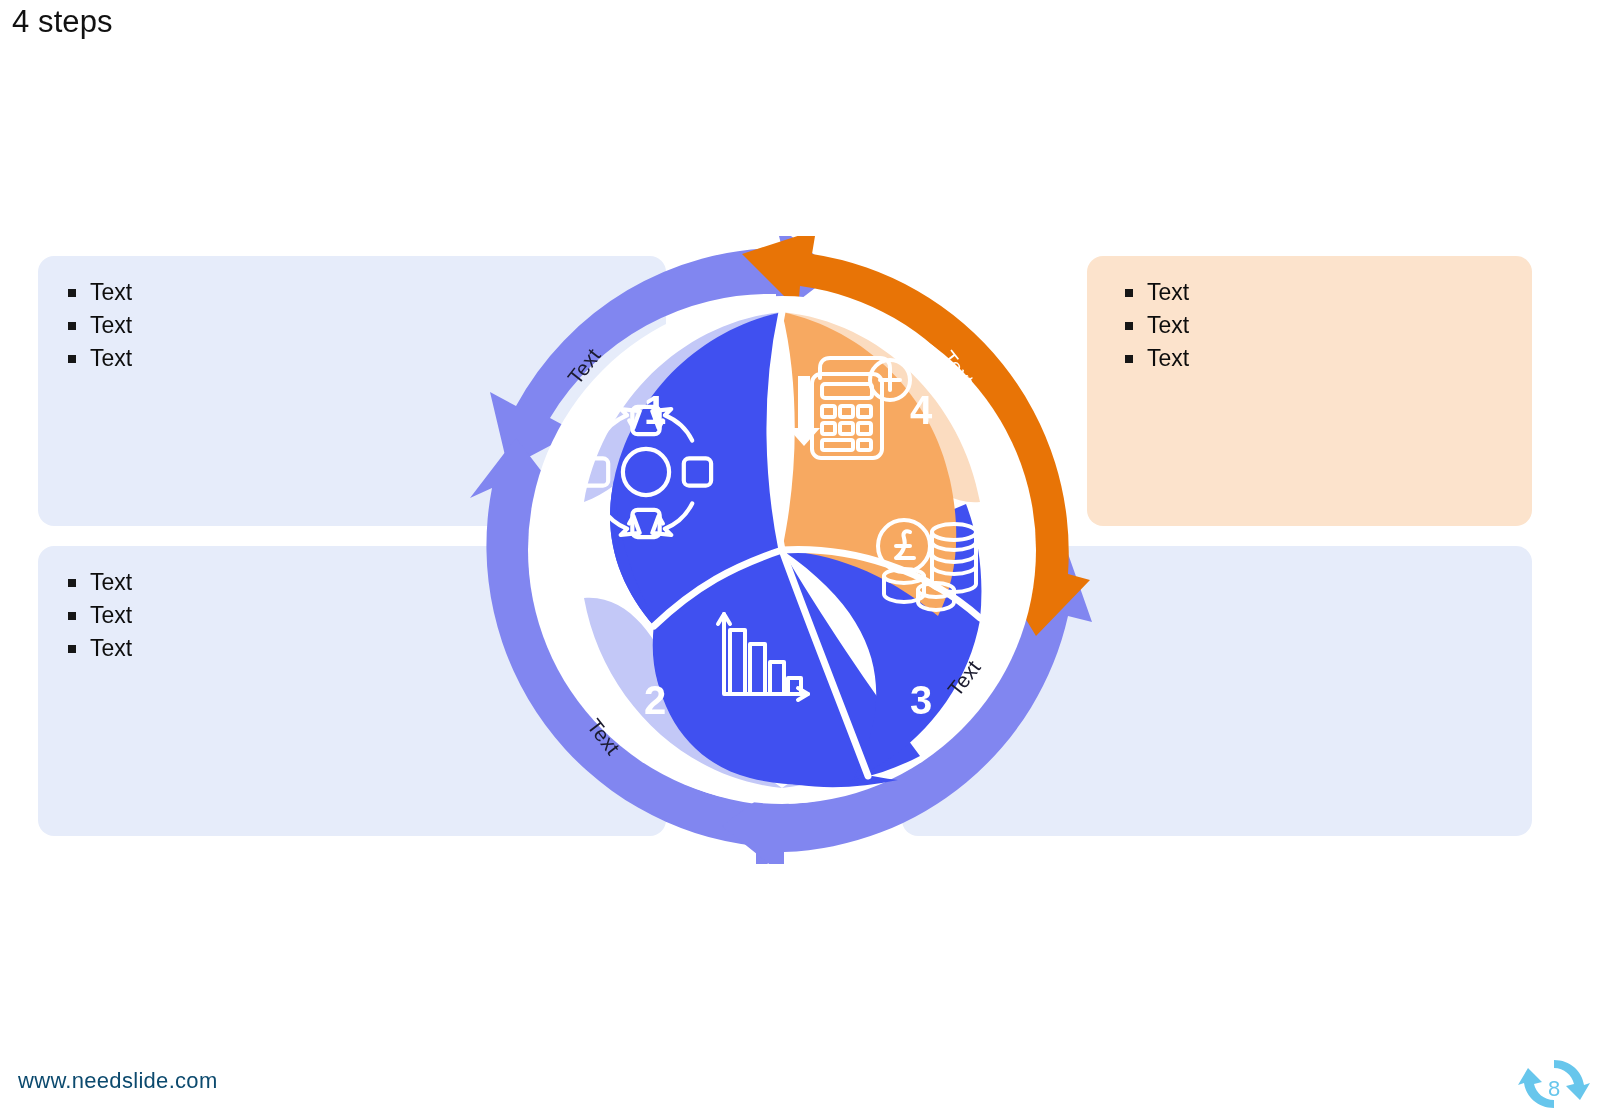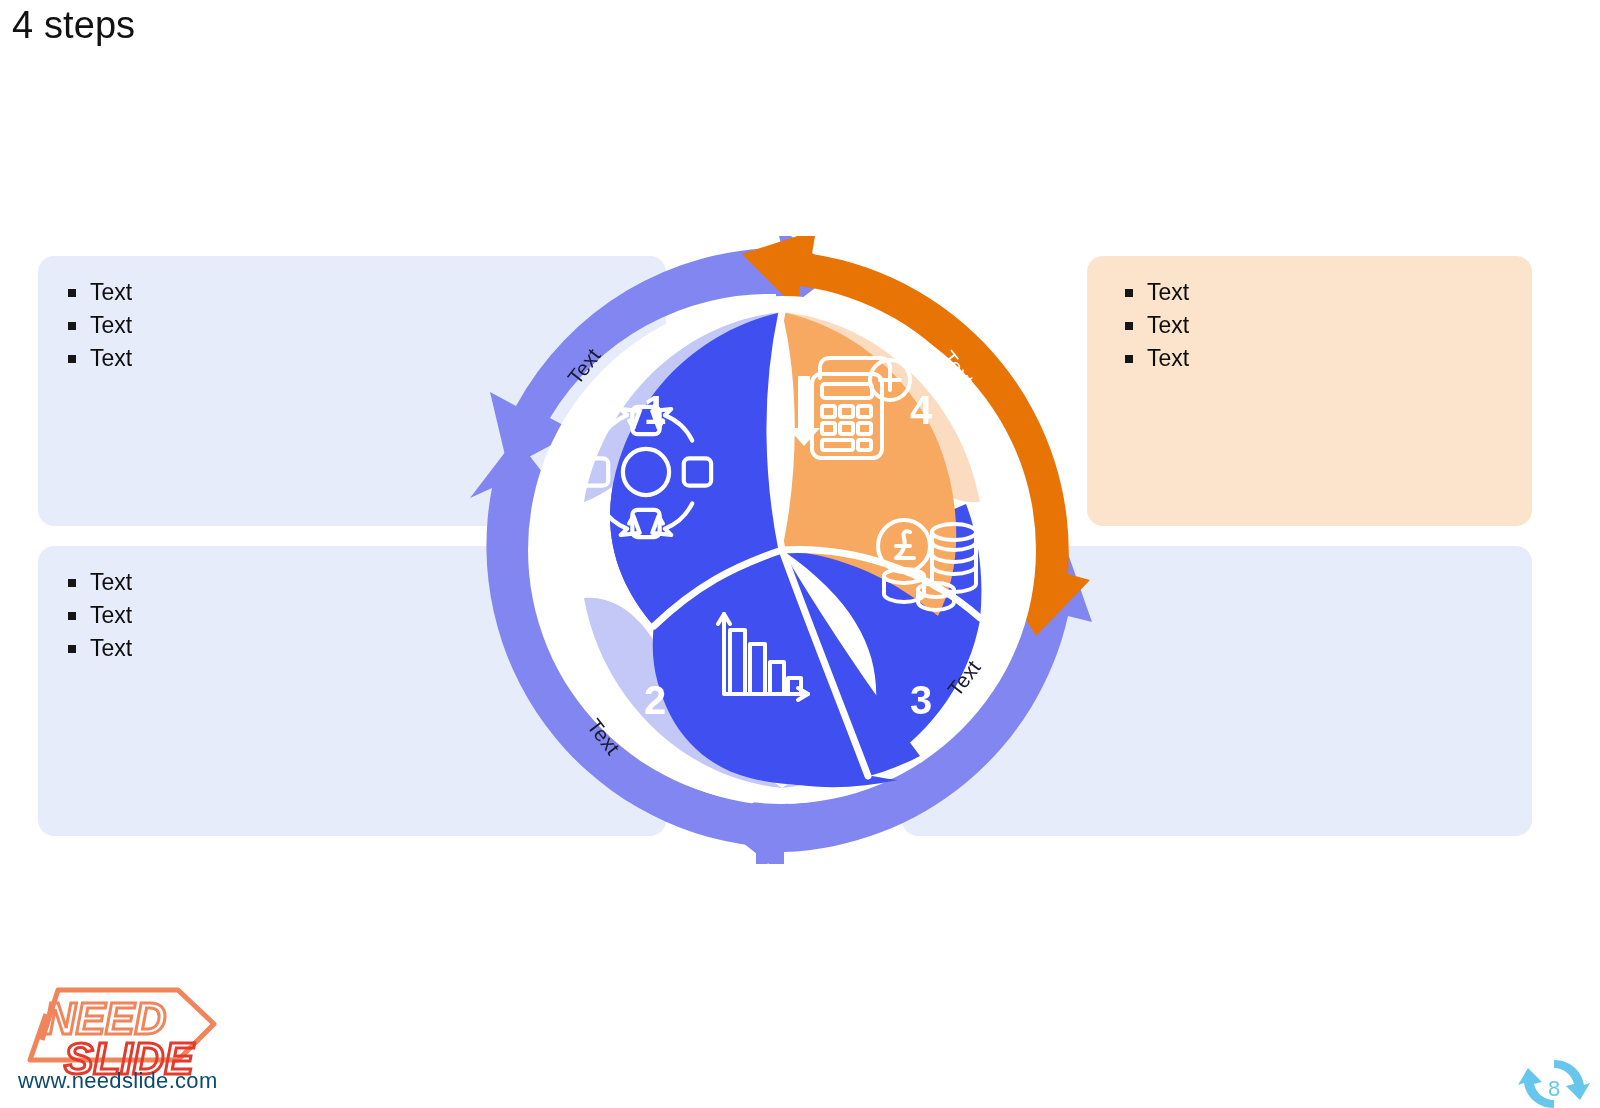--- a/index.html
+++ b/index.html
@@ -15,21 +15,21 @@
     width: 1600px;
     height: 1108px;
     background: #ffffff;
   }
 
   
   .slide-title {
     position: absolute;
     left: 12px;
     top: 4px;
-    font-size: 38px;
+    font-size: 31px;
     color: #111111;
     font-weight: 400;
     letter-spacing: 0.1px;
     white-space: nowrap;
   }
 
   
   .panel {
     position: absolute;
     border-radius: 16px;
@@ -366,29 +366,20 @@
         <rect x="32" y="70" width="31" height="10" rx="2"></rect>
         <rect x="68" y="70" width="13" height="10" rx="2"></rect>
         <path d="M 8 6 L 8 58 L -2 58 L 14 76 L 30 58 L 20 58 L 20 6 Z" fill="#ffffff" stroke="none"></path>
         <circle cx="100" cy="10" r="20" fill="none"></circle>
         <path d="M 100 0 L 100 20 M 90 10 L 110 10"></path>
       </g>
 
     </svg>
   </div>
 
-  <div class="logo">
-    <svg viewBox="0 0 240 118" xmlns="http://www.w3.org/2000/svg">
-      <g fill="none" stroke="#f0845a" stroke-width="5" stroke-linejoin="round">
-        <path d="M 24 62 L 40 12 L 160 12 L 196 46 L 160 82 L 12 82 L 28 36"></path>
-      </g>
-      <text x="26" y="56" font-family="Liberation Sans, sans-serif" font-size="44" font-weight="700" font-style="italic" fill="none" stroke="#f0845a" stroke-width="3">NEED</text>
-      <text x="46" y="96" font-family="Liberation Sans, sans-serif" font-size="44" font-weight="700" font-style="italic" fill="none" stroke="#e23b2e" stroke-width="3">SLIDE</text>
-    </svg>
-  </div>
   <div class="logo-url">www.needslide.com</div>
 
   <div class="page-badge">
     <svg viewBox="0 0 76 56" xmlns="http://www.w3.org/2000/svg">
       <g fill="#67c6ec">
         <path d="M 38 4 C 54 4 66 15 68 29 L 74 27 L 64 44 L 50 30 L 58 28 C 56 19 48 12 38 12 Z"></path>
         <path d="M 38 52 C 22 52 10 41 8 27 L 2 29 L 12 12 L 26 26 L 18 28 C 20 37 28 44 38 44 Z"></path>
       </g>
       <text x="38" y="40" text-anchor="middle" font-family="Liberation Sans, sans-serif" font-size="22" fill="#67c6ec">8</text>
     </svg>

